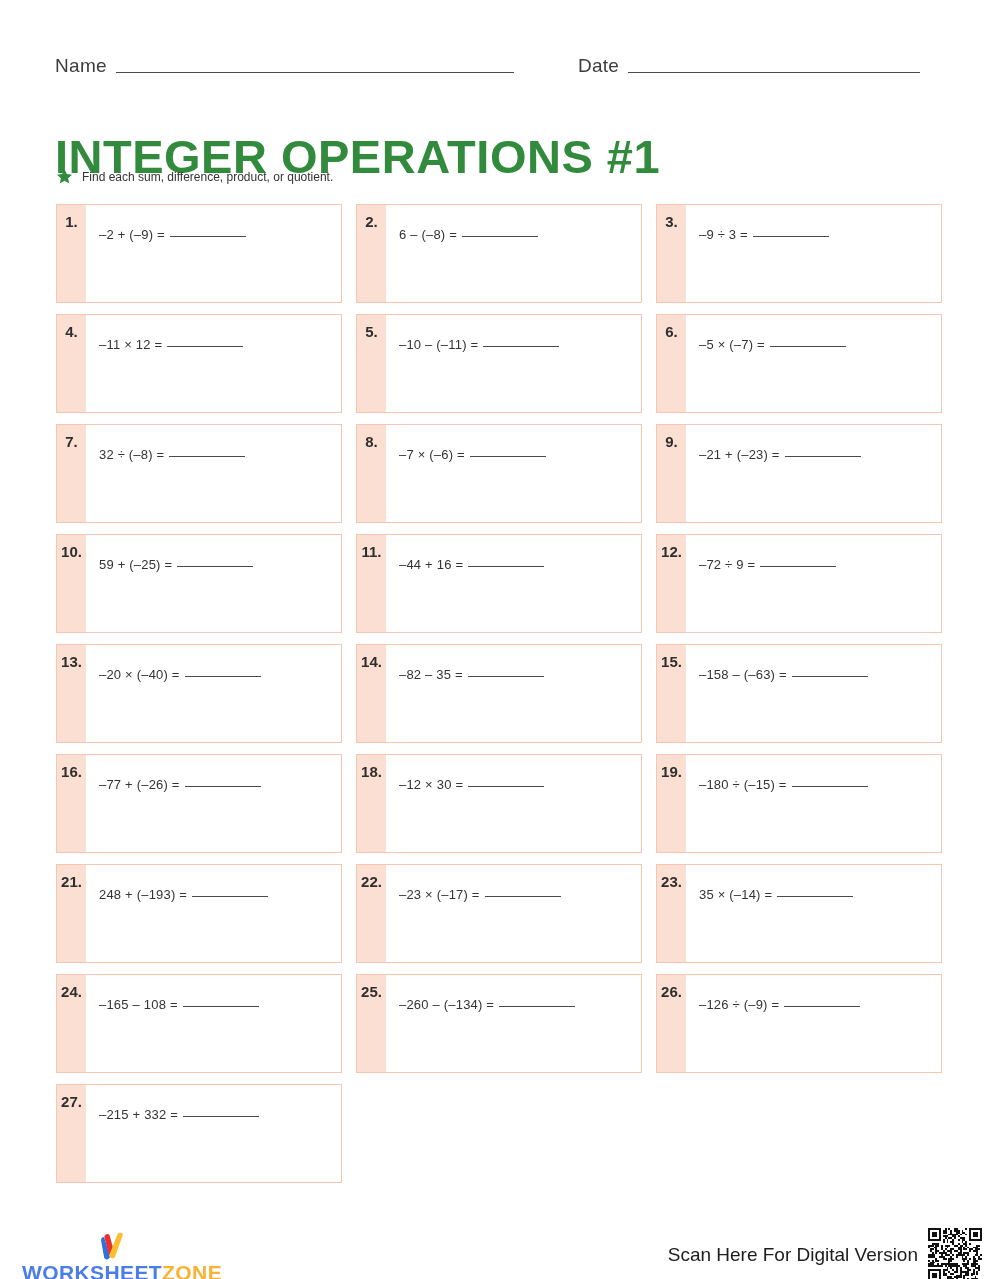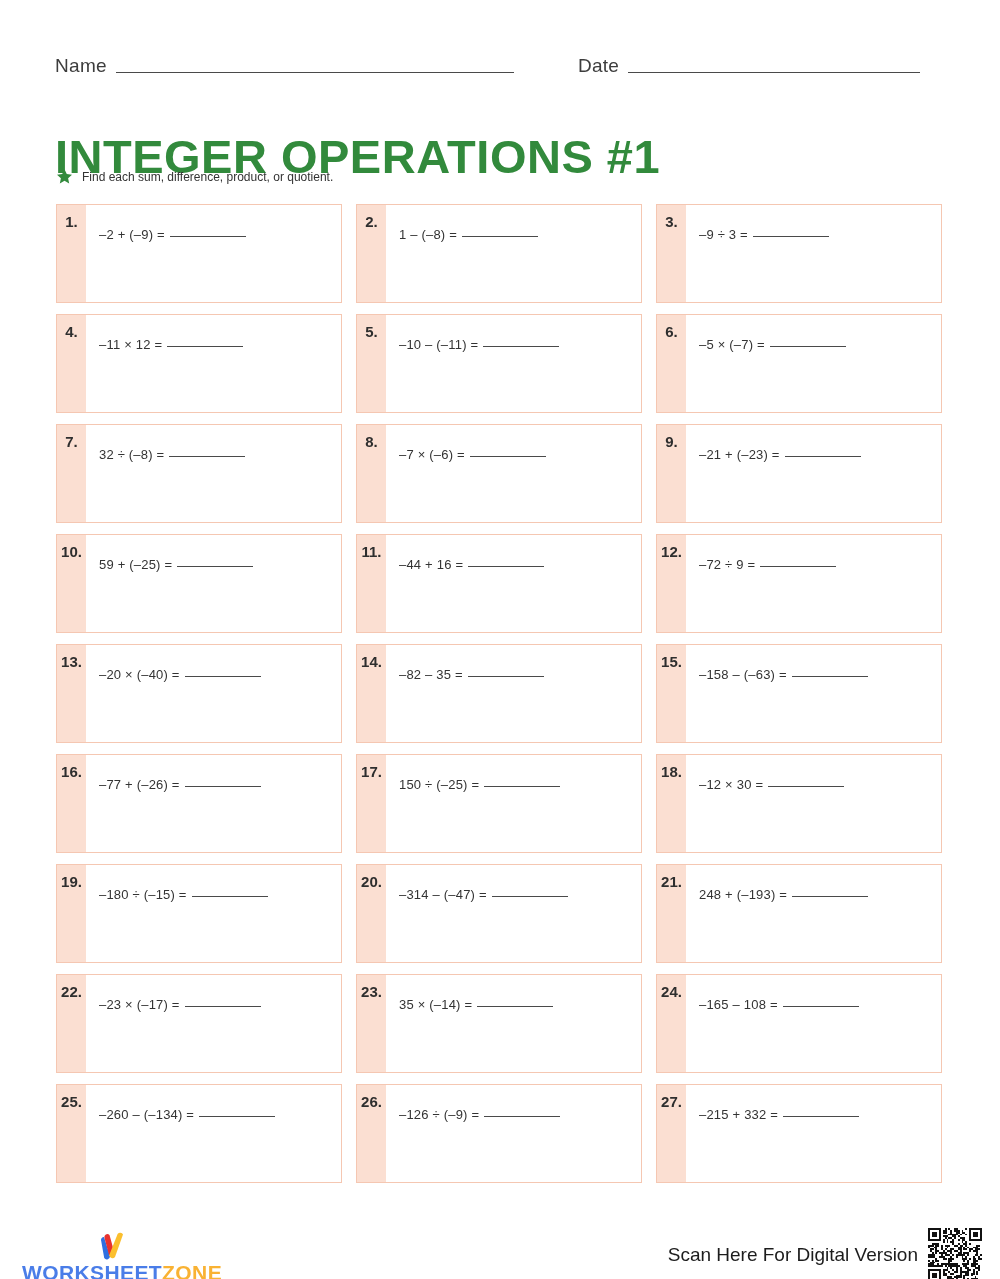--- a/index.html
+++ b/index.html
@@ -205,21 +205,21 @@
 <div class="grid" id="problem-grid">
     <div class="card">
       <div class="card-index">1.</div>
       <div class="card-body">
         <div class="expression"><span>–2 + (–9) =</span><span class="answer-rule"></span></div>
       </div>
     </div>
     <div class="card">
       <div class="card-index">2.</div>
       <div class="card-body">
-        <div class="expression"><span>1 – (–8) =</span><span class="answer-rule"></span></div>
+        <div class="expression"><span>6 – (–8) =</span><span class="answer-rule"></span></div>
       </div>
     </div>
     <div class="card">
       <div class="card-index">3.</div>
       <div class="card-body">
         <div class="expression"><span>–9 ÷ 3 =</span><span class="answer-rule"></span></div>
       </div>
     </div>
     <div class="card">
       <div class="card-index">4.</div>
@@ -293,41 +293,29 @@
         <div class="expression"><span>–158 – (–63) =</span><span class="answer-rule"></span></div>
       </div>
     </div>
     <div class="card">
       <div class="card-index">16.</div>
       <div class="card-body">
         <div class="expression"><span>–77 + (–26) =</span><span class="answer-rule"></span></div>
       </div>
     </div>
     <div class="card">
-      <div class="card-index">17.</div>
-      <div class="card-body">
-        <div class="expression"><span>150 ÷ (–25) =</span><span class="answer-rule"></span></div>
-      </div>
-    </div>
-    <div class="card">
       <div class="card-index">18.</div>
       <div class="card-body">
         <div class="expression"><span>–12 × 30 =</span><span class="answer-rule"></span></div>
       </div>
     </div>
     <div class="card">
       <div class="card-index">19.</div>
       <div class="card-body">
         <div class="expression"><span>–180 ÷ (–15) =</span><span class="answer-rule"></span></div>
-      </div>
-    </div>
-    <div class="card">
-      <div class="card-index">20.</div>
-      <div class="card-body">
-        <div class="expression"><span>–314 – (–47) =</span><span class="answer-rule"></span></div>
       </div>
     </div>
     <div class="card">
       <div class="card-index">21.</div>
       <div class="card-body">
         <div class="expression"><span>248 + (–193) =</span><span class="answer-rule"></span></div>
       </div>
     </div>
     <div class="card">
       <div class="card-index">22.</div>

